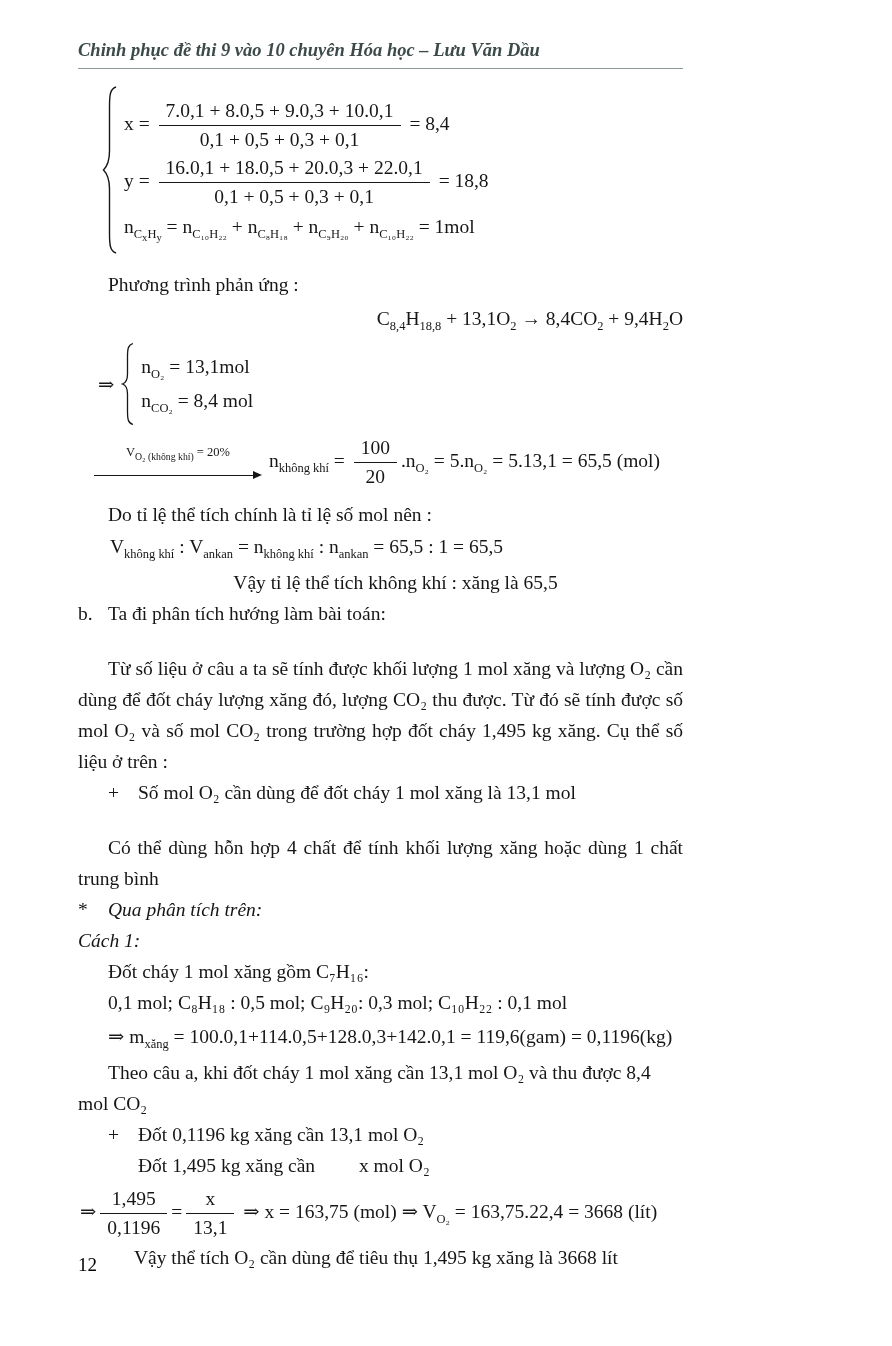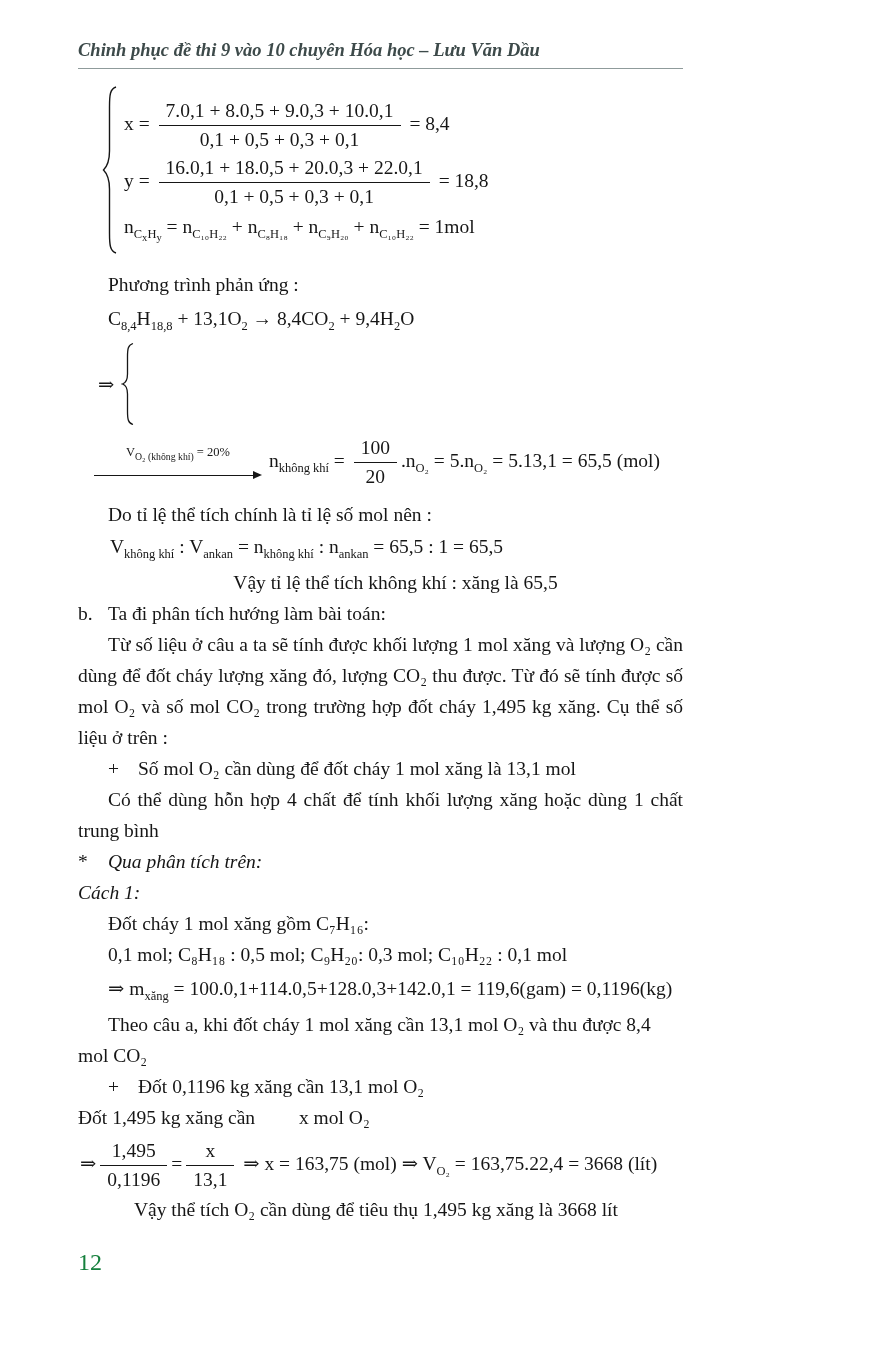--- a/index.html
+++ b/index.html
@@ -8,36 +8,36 @@
     width:760px; height:1346px; position:relative; overflow:hidden;
     background:#ffffff; color:#161616;
     font-family:"Liberation Serif","DejaVu Serif",serif;
     font-size:19.5px;
   }
   .page-header { margin:40px 77px 0 78px; padding-bottom:7px; border-bottom:1.4px solid #8f9b9b; }
   .header-title { font-style:italic; font-weight:bold; font-size:18.5px; color:#3d4a4a; }
   .content { margin:0 77px 0 78px; }
   p.body { line-height:31px; }
   .indent { text-indent:30px; }
-  .just { text-align:justify; }
+  .just { text-align:justify;margin-top:24px; }
   .it { font-style:italic; }
   sub { font-size:64%; line-height:0; }
   sub sub { font-size:85%; }
   .marker { display:inline-block; width:30px; }
   .frac { display:inline-block; vertical-align:middle; text-align:center; margin:0 4px; }
   .frac .num { display:block; padding:0 7px 2px; border-bottom:1.3px solid #161616; line-height:24px; }
   .frac .den { display:block; padding:2px 7px 0; line-height:24px; }
   .math-line { line-height:30px; }
   .sys { display:flex; align-items:center; }
   .brace { display:flex; align-items:center; margin-right:6px; }
   .sys-lines .math-line + .math-line { margin-top:4px; }
   #sys1 { margin:16px 0 0 24px; }
   #sys1 .math-line { line-height:28px; }
   #pt { margin-top:14px; }
-  #eq { margin:4px 0 0 30px; }
+  #eq { margin:4px 0 0 30px;text-align:right; }
   #ratio { margin:6px 0 0 30px; }
   #ratio .g1 { margin-left:52px; }
   #ratio .g2 { margin-left:50px; }
   #ratio .g3 { margin-left:132px; }
   #sys2 { margin:8px 0 0 20px; }
   #sys2 .implies { margin-right:7px; }
   #air { margin:10px 0 0 16px; }
   .labeled-arrow { display:inline-flex; flex-direction:column; align-items:center; row-gap:12px; vertical-align:middle; margin-right:7px; }
   .arrow-label { font-size:12.5px; line-height:14px; white-space:nowrap; }
   .arrow-label sub { font-size:78%; }
@@ -45,24 +45,24 @@
   .arrow-shaft::before { content:""; position:absolute; left:0; right:4px; top:4px; height:1.3px; background:#161616; }
   .arrow-shaft::after { content:""; position:absolute; right:0; top:0; width:0; height:0;
       border-left:9px solid #161616; border-top:4.5px solid transparent; border-bottom:4.5px solid transparent; }
   #dotile { margin-top:10px; }
   #vratio { margin:2px 0 0 32px; }
   #vaya { margin-top:5px;text-align:center; }
   .bullet { padding-left:30px; }
   #mollist { margin-left:30px; }
   #mxang { margin:4px 0 0 30px; }
   #theoa { margin-top:5px; }
-  #line1495 { }
+  #line1495 { margin-left:60px; }
   #final { margin:6px 0 0 2px; }
   #vayb { margin:2px 0 0 56px; }
-  .page-number { position:absolute; left:78px; bottom:70px; font-size:24px; color:#15803d; }
+  .page-number { position:absolute; left:78px; bottom:70px; font-size:19px; color:#000000; }
 </style>
 </head>
 <body>
 
 <div class="page">
 
   <header class="page-header">
     <div class="header-title">Chinh phục đề thi 9 vào 10 chuyên Hóa học – Lưu Văn Dầu</div>
   </header>
 
@@ -94,20 +94,24 @@
     <div class="math-line" id="eq"><span>C</span><sub>8,4</sub><span>H</span><sub>18,8</sub><span> + 13,1O</span><sub>2</sub><span> → 8,4CO</span><sub>2</sub><span> + 9,4H</span><sub>2</sub><span>O</span></div>
 
 
     <div class="sys" id="sys2">
       <span class="implies">⇒</span>
       <span class="brace">
         <svg width="14" height="84" viewBox="0 0 14 84">
             <path d="M 12 1.5 C 7 3 6.5 7 6.5 15 L 6.5 32 C 6.5 38 4.5 41 1.5 42 C 4.5 43 6.5 46 6.5 52 L 6.5 69 C 6.5 77 7 81 12 82.5" fill="none" stroke="#161616" stroke-width="1.3"></path>
           </svg>
       </span>
+      <div class="sys-lines">
+        <div class="math-line"><span>n</span><sub>O₂</sub><span> = 13,1mol</span></div>
+        <div class="math-line"><span>n</span><sub>CO₂</sub><span> = 8,4 mol</span></div>
+      </div>
     </div>
 
     <div class="math-line" id="air"><span class="labeled-arrow">
           <span class="arrow-label"><span>V</span><sub>O₂ (không khí)</sub><span> = 20%</span></span>
           <span class="arrow-shaft"></span>
         </span><span>n</span><sub>không khí</sub><span> = </span><span class="frac"><span class="num">100</span><span class="den">20</span></span><span>.n</span><sub>O₂</sub><span> = 5.n</span><sub>O₂</sub><span> = 5.13,1 = 65,5 (mol)</span></div>
 
     <p class="body indent" id="dotile">Do tỉ lệ thể tích chính là tỉ lệ số mol nên :</p>
 
     <div class="math-line" id="vratio"><span>V</span><sub>không khí</sub><span> : V</span><sub>ankan</sub><span> = n</span><sub>không khí</sub><span> : n</span><sub>ankan</sub><span> = 65,5 : 1 = 65,5</span></div>

